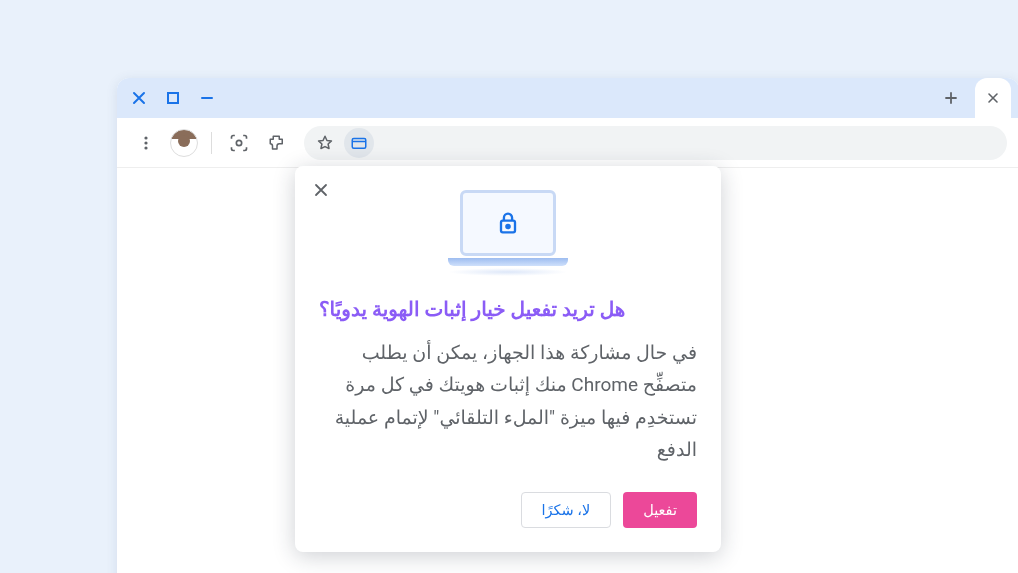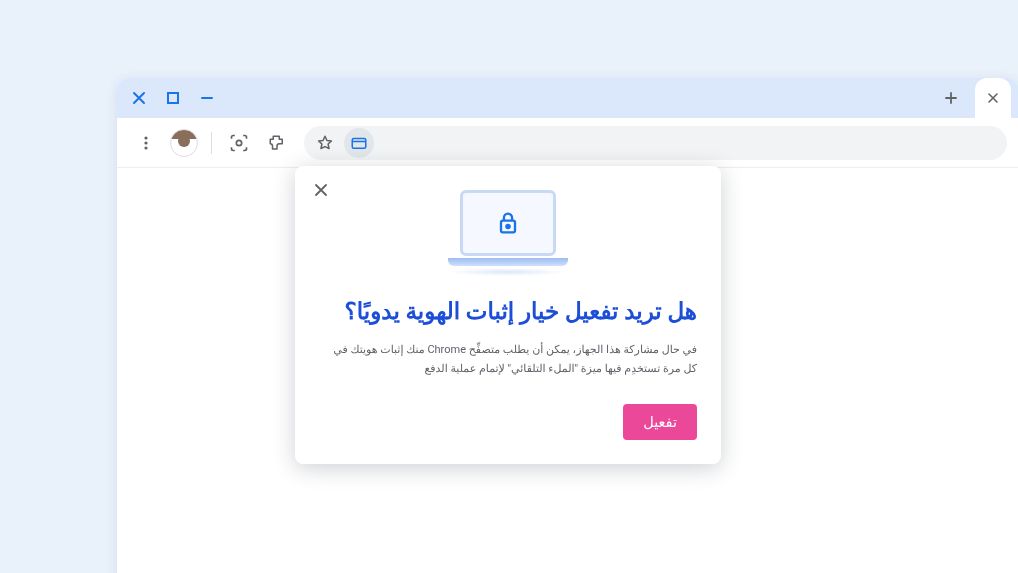--- a/index.html
+++ b/index.html
@@ -154,29 +154,29 @@
     background: linear-gradient(180deg,#9dbcf0,#cfe0fb);
     border-radius: 0 0 6px 6px;
     margin-top:2px;
   }
   .shadow-ellipse{
     width:120px;height:8px;
     background: radial-gradient(ellipse at center, rgba(120,160,230,0.25) 0%, rgba(255,255,255,0) 70%);
     margin-top:2px;
   }
   .pop-title {
-    font-size: 23px;
+    font-size: 20px;
     font-weight: 600;
-    color:#1d4ed8;
-    text-align:right;
+    color:#8b5cf6;
+    text-align:left;
     margin-bottom: 14px;
     line-height:1.35;
   }
   .pop-body {
-    font-size: 11px;
+    font-size: 19px;
     color:#5f6368;
     text-align:right;
     line-height: 1.7;
     margin-bottom: 26px;
   }
   .pop-actions {
     display:flex;
     gap:12px;
   }
   .btn {
@@ -294,17 +294,18 @@
           <div class="base"></div>
           <div class="shadow-ellipse"></div>
         </div>
       </div>
 
       <div class="pop-title">هل تريد تفعيل خيار إثبات الهوية يدويًا؟</div>
       <div class="pop-body">في حال مشاركة هذا الجهاز، يمكن أن يطلب متصفِّح Chrome منك إثبات هويتك في كل مرة تستخدِم فيها ميزة "الملء التلقائي" لإتمام عملية الدفع</div>
 
       <div class="pop-actions">
         <div class="btn btn-primary">تفعيل</div>
+        <div class="btn btn-secondary">لا، شكرًا</div>
       </div>
     </div>
 
   </div>
 </div>
 
 </body></html>

